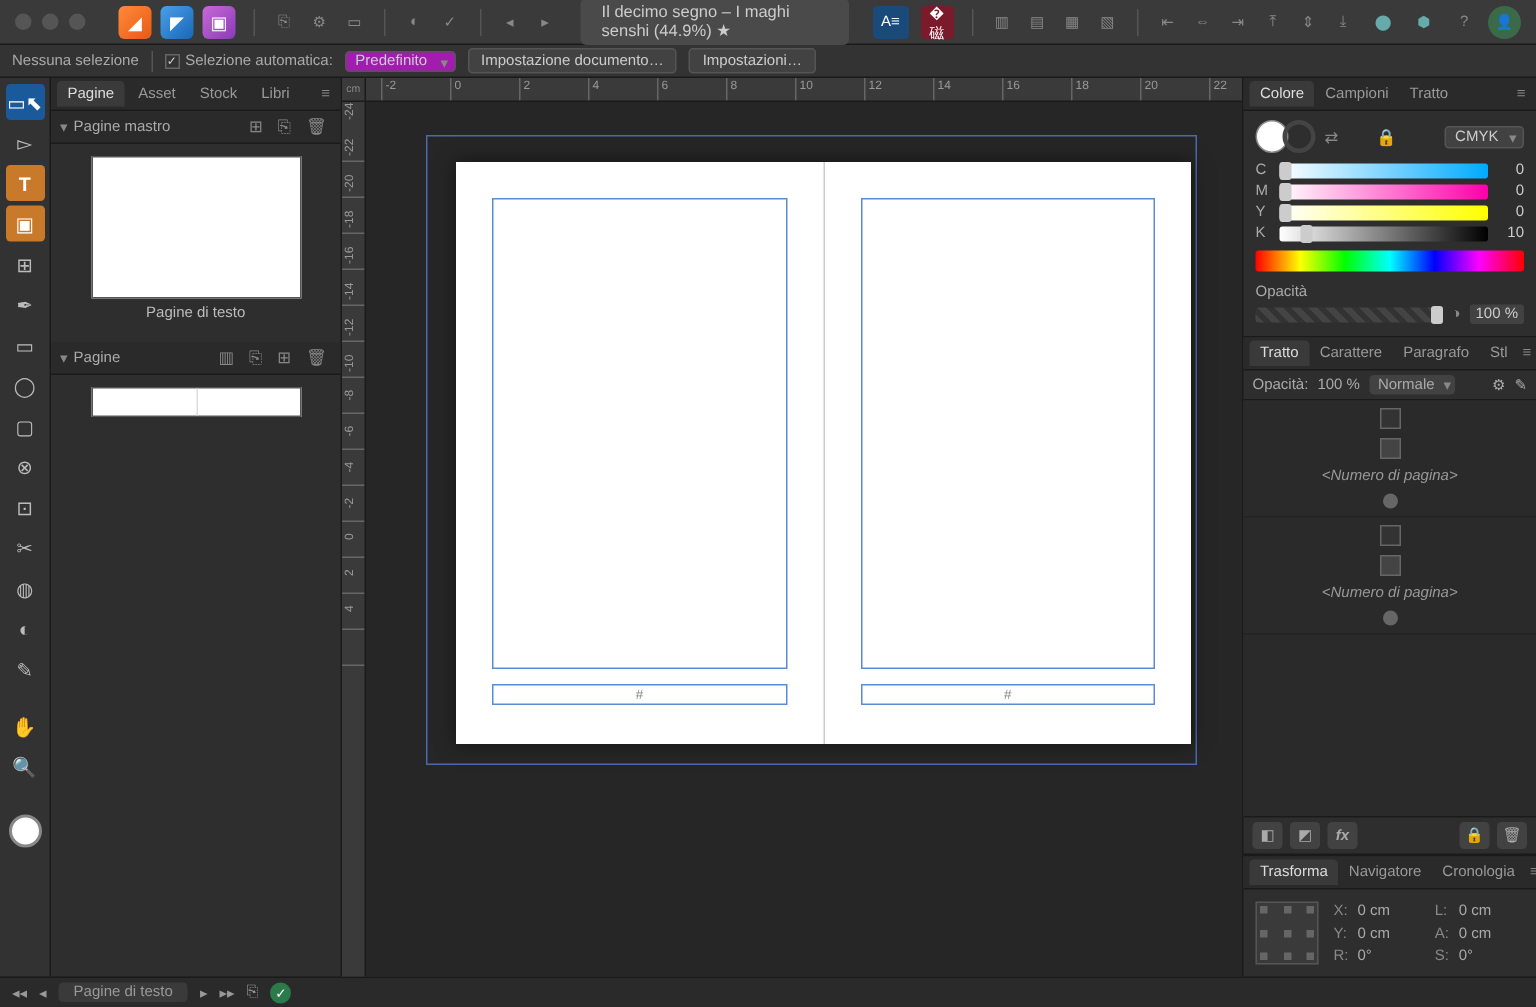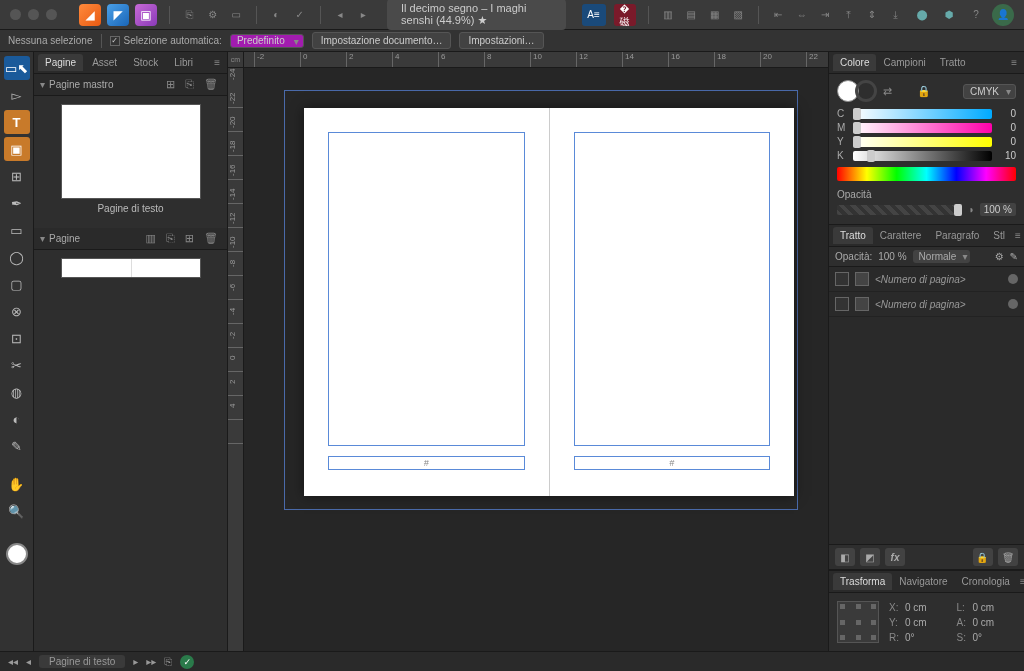--- a/index.html
+++ b/index.html
@@ -103,21 +103,21 @@
 .opacity-lbl{color:#aaa;font-size:10px;margin-bottom:3px;}
 .op-track{height:10px; background: repeating-linear-gradient(45deg,#444 0 4px,#333 4px 8px); border-radius:2px;position:relative;}
 .op-track .slider-thumb{left:calc(100% - 8px);}
 .op-val{background:#424242;padding:1px 4px;border-radius:2px;color:#ccc;}
 
 .layers-panel{border-top:1px solid #1a1a1a;display:flex;flex-direction:column;flex:1;min-height:0;}
 .layer-toolbar{display:flex;align-items:center;padding:3px 6px;gap:6px;color:#aaa;font-size:10px;border-bottom:1px solid #1a1a1a;}
 .layer-toolbar .sel{background:#424242;padding:1px 14px 1px 6px;border-radius:3px;position:relative;}
 .layer-toolbar .sel::after{content:"▾";position:absolute;right:3px;top:1px;color:#888;}
 .layer-list{flex:1;overflow-y:auto;background:#2a2a2a;}
-.layer-item{display:flex;align-items:center;padding:5px 6px;border-bottom:1px solid #222;gap:6px;}
+.layer-item{display:flex;align-items:center;padding:5px 6px;border-bottom:1px solid #222;gap:6px;flex-direction:column;}
 .layer-item .master-ico{width:14px;height:14px;border:1px solid #666;background:#333;}
 .layer-item .thumb{width:14px;height:14px;background:#444;border:1px solid #666;}
 .layer-item .name{flex:1;color:#999;font-size:10px;font-style:italic;}
 .layer-item .vis{width:10px;height:10px;border-radius:50%;background:#666;}
 
 .fx-bar{display:flex;gap:5px;padding:3px 6px;border-top:1px solid #1a1a1a;border-bottom:1px solid #1a1a1a;justify-content:flex-end;}
 .fx-btn{width:20px;height:18px;background:#424242;border-radius:3px;color:#aaa;display:flex;align-items:center;justify-content:center;font-size:10px;cursor:pointer;}
 
 .transform-panel{border-top:1px solid #1a1a1a;}
 .t-body{display:flex;padding:8px;gap:10px;}

